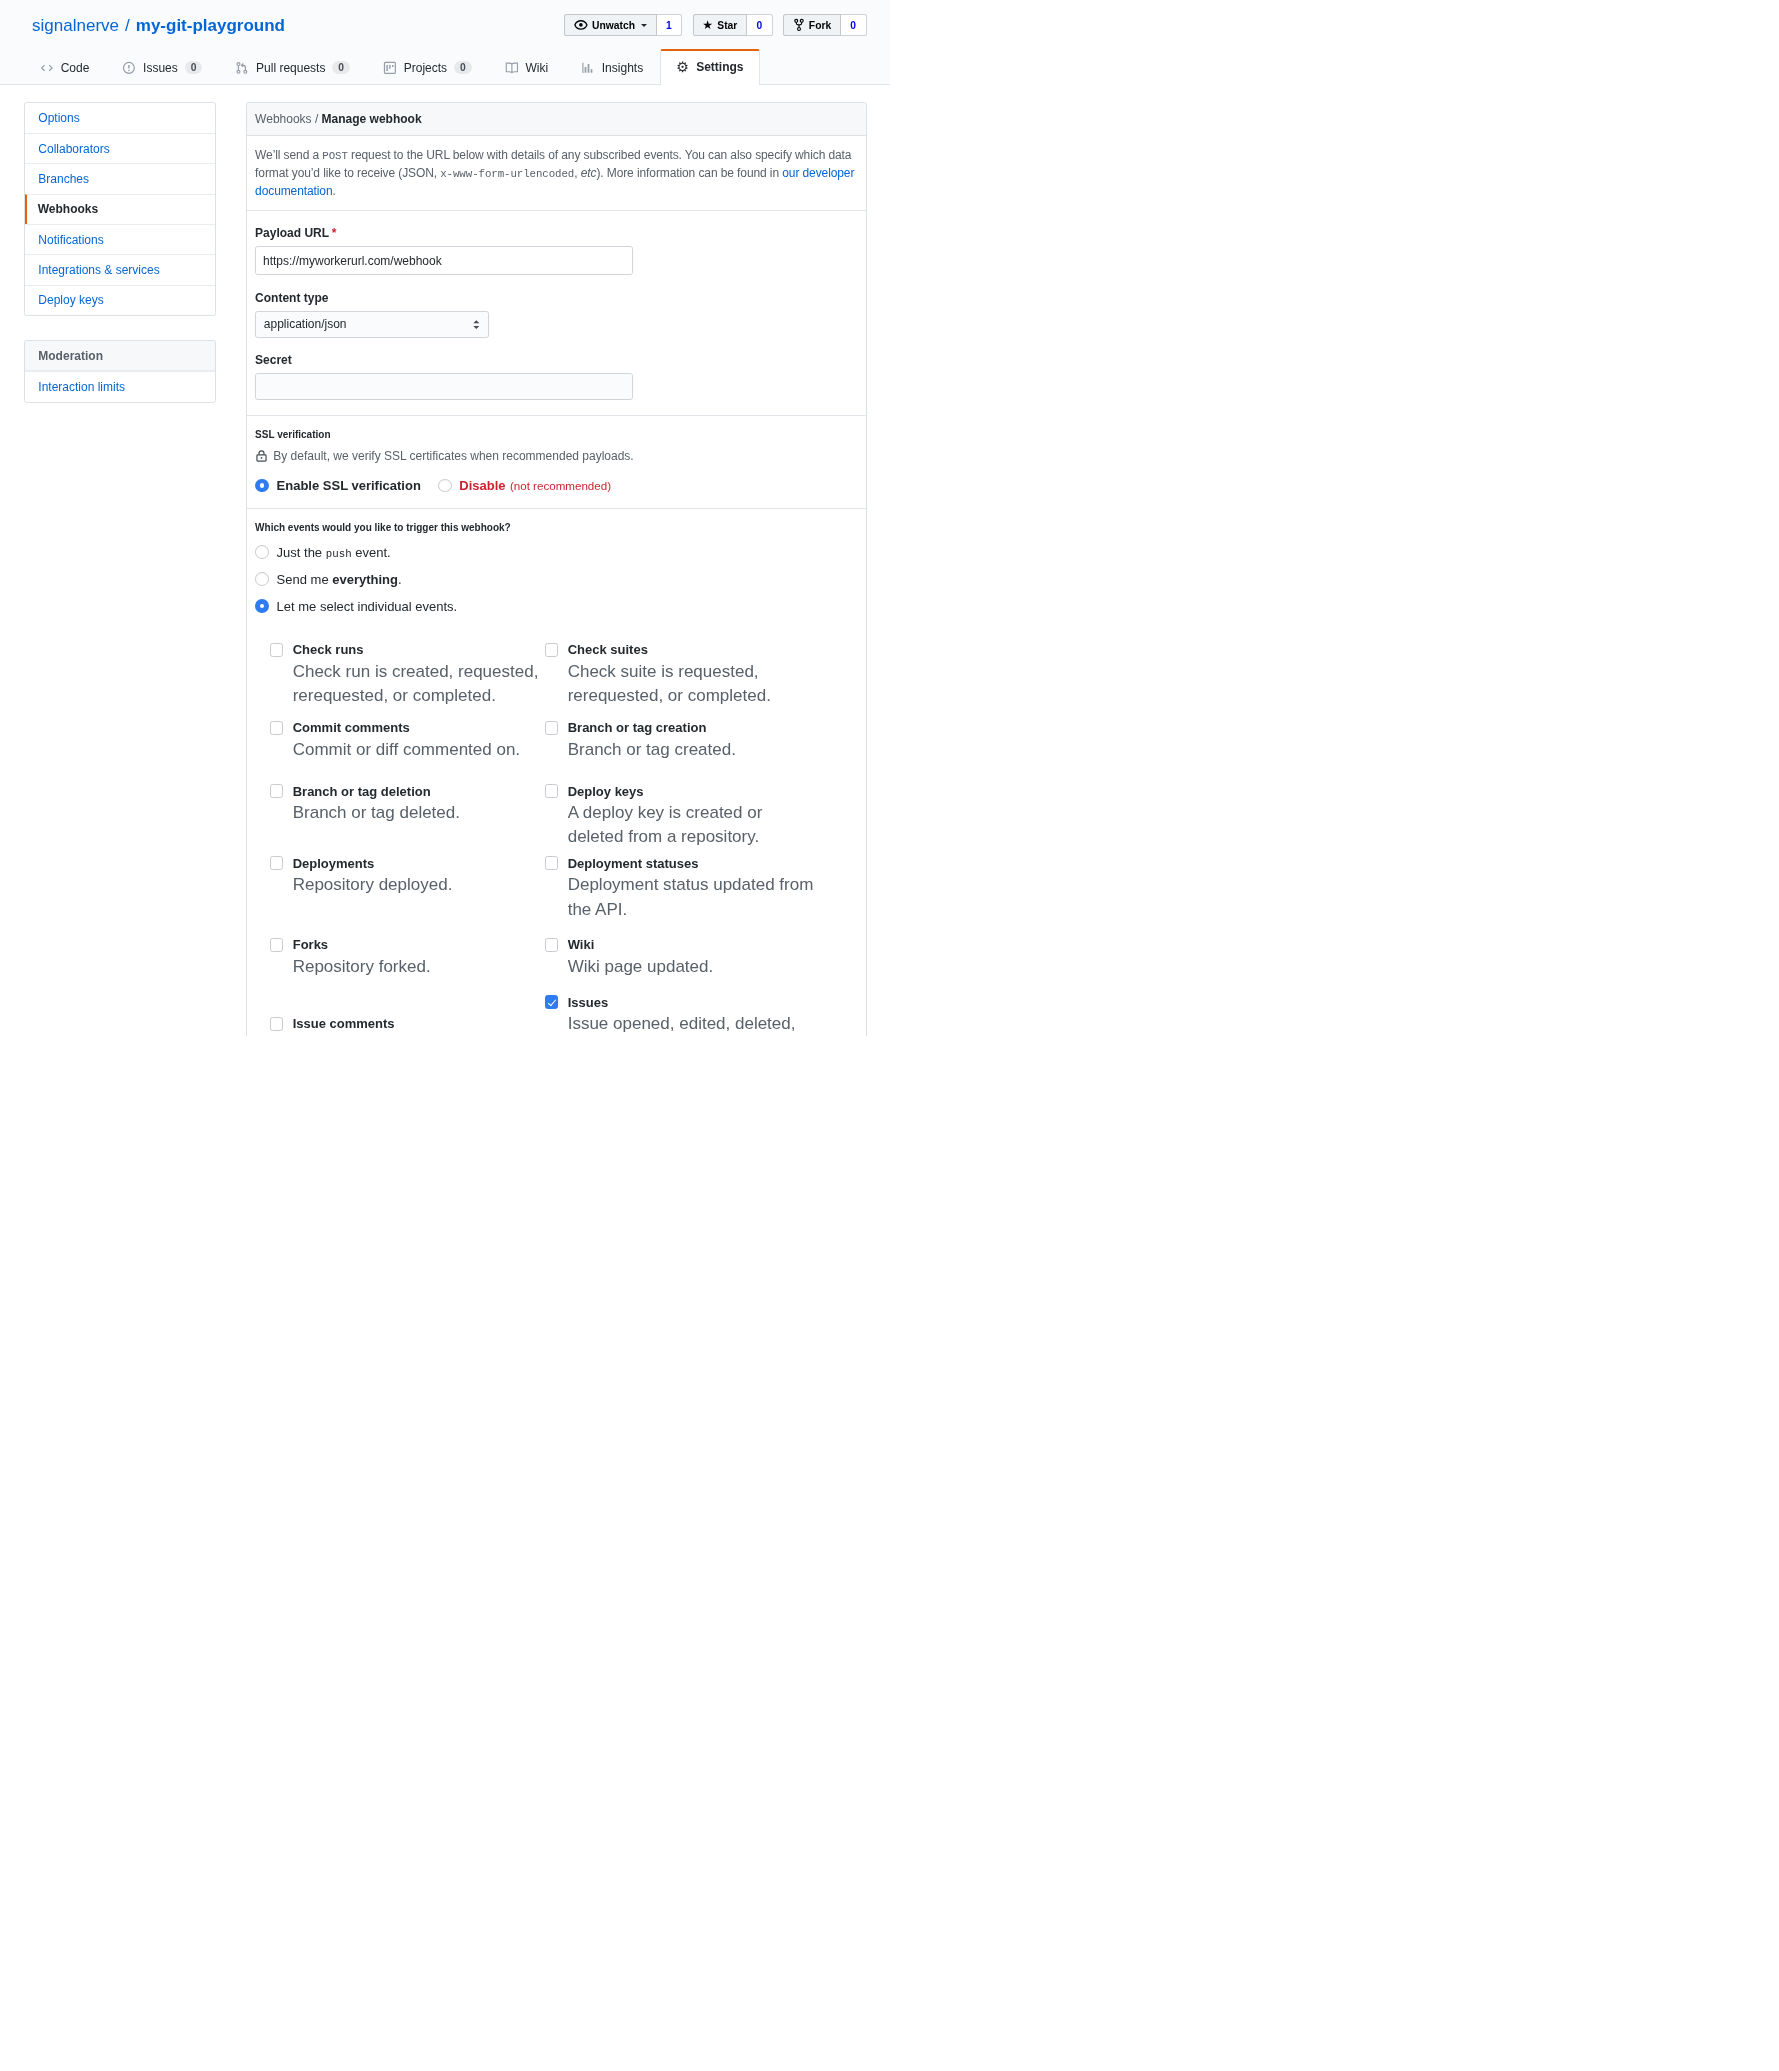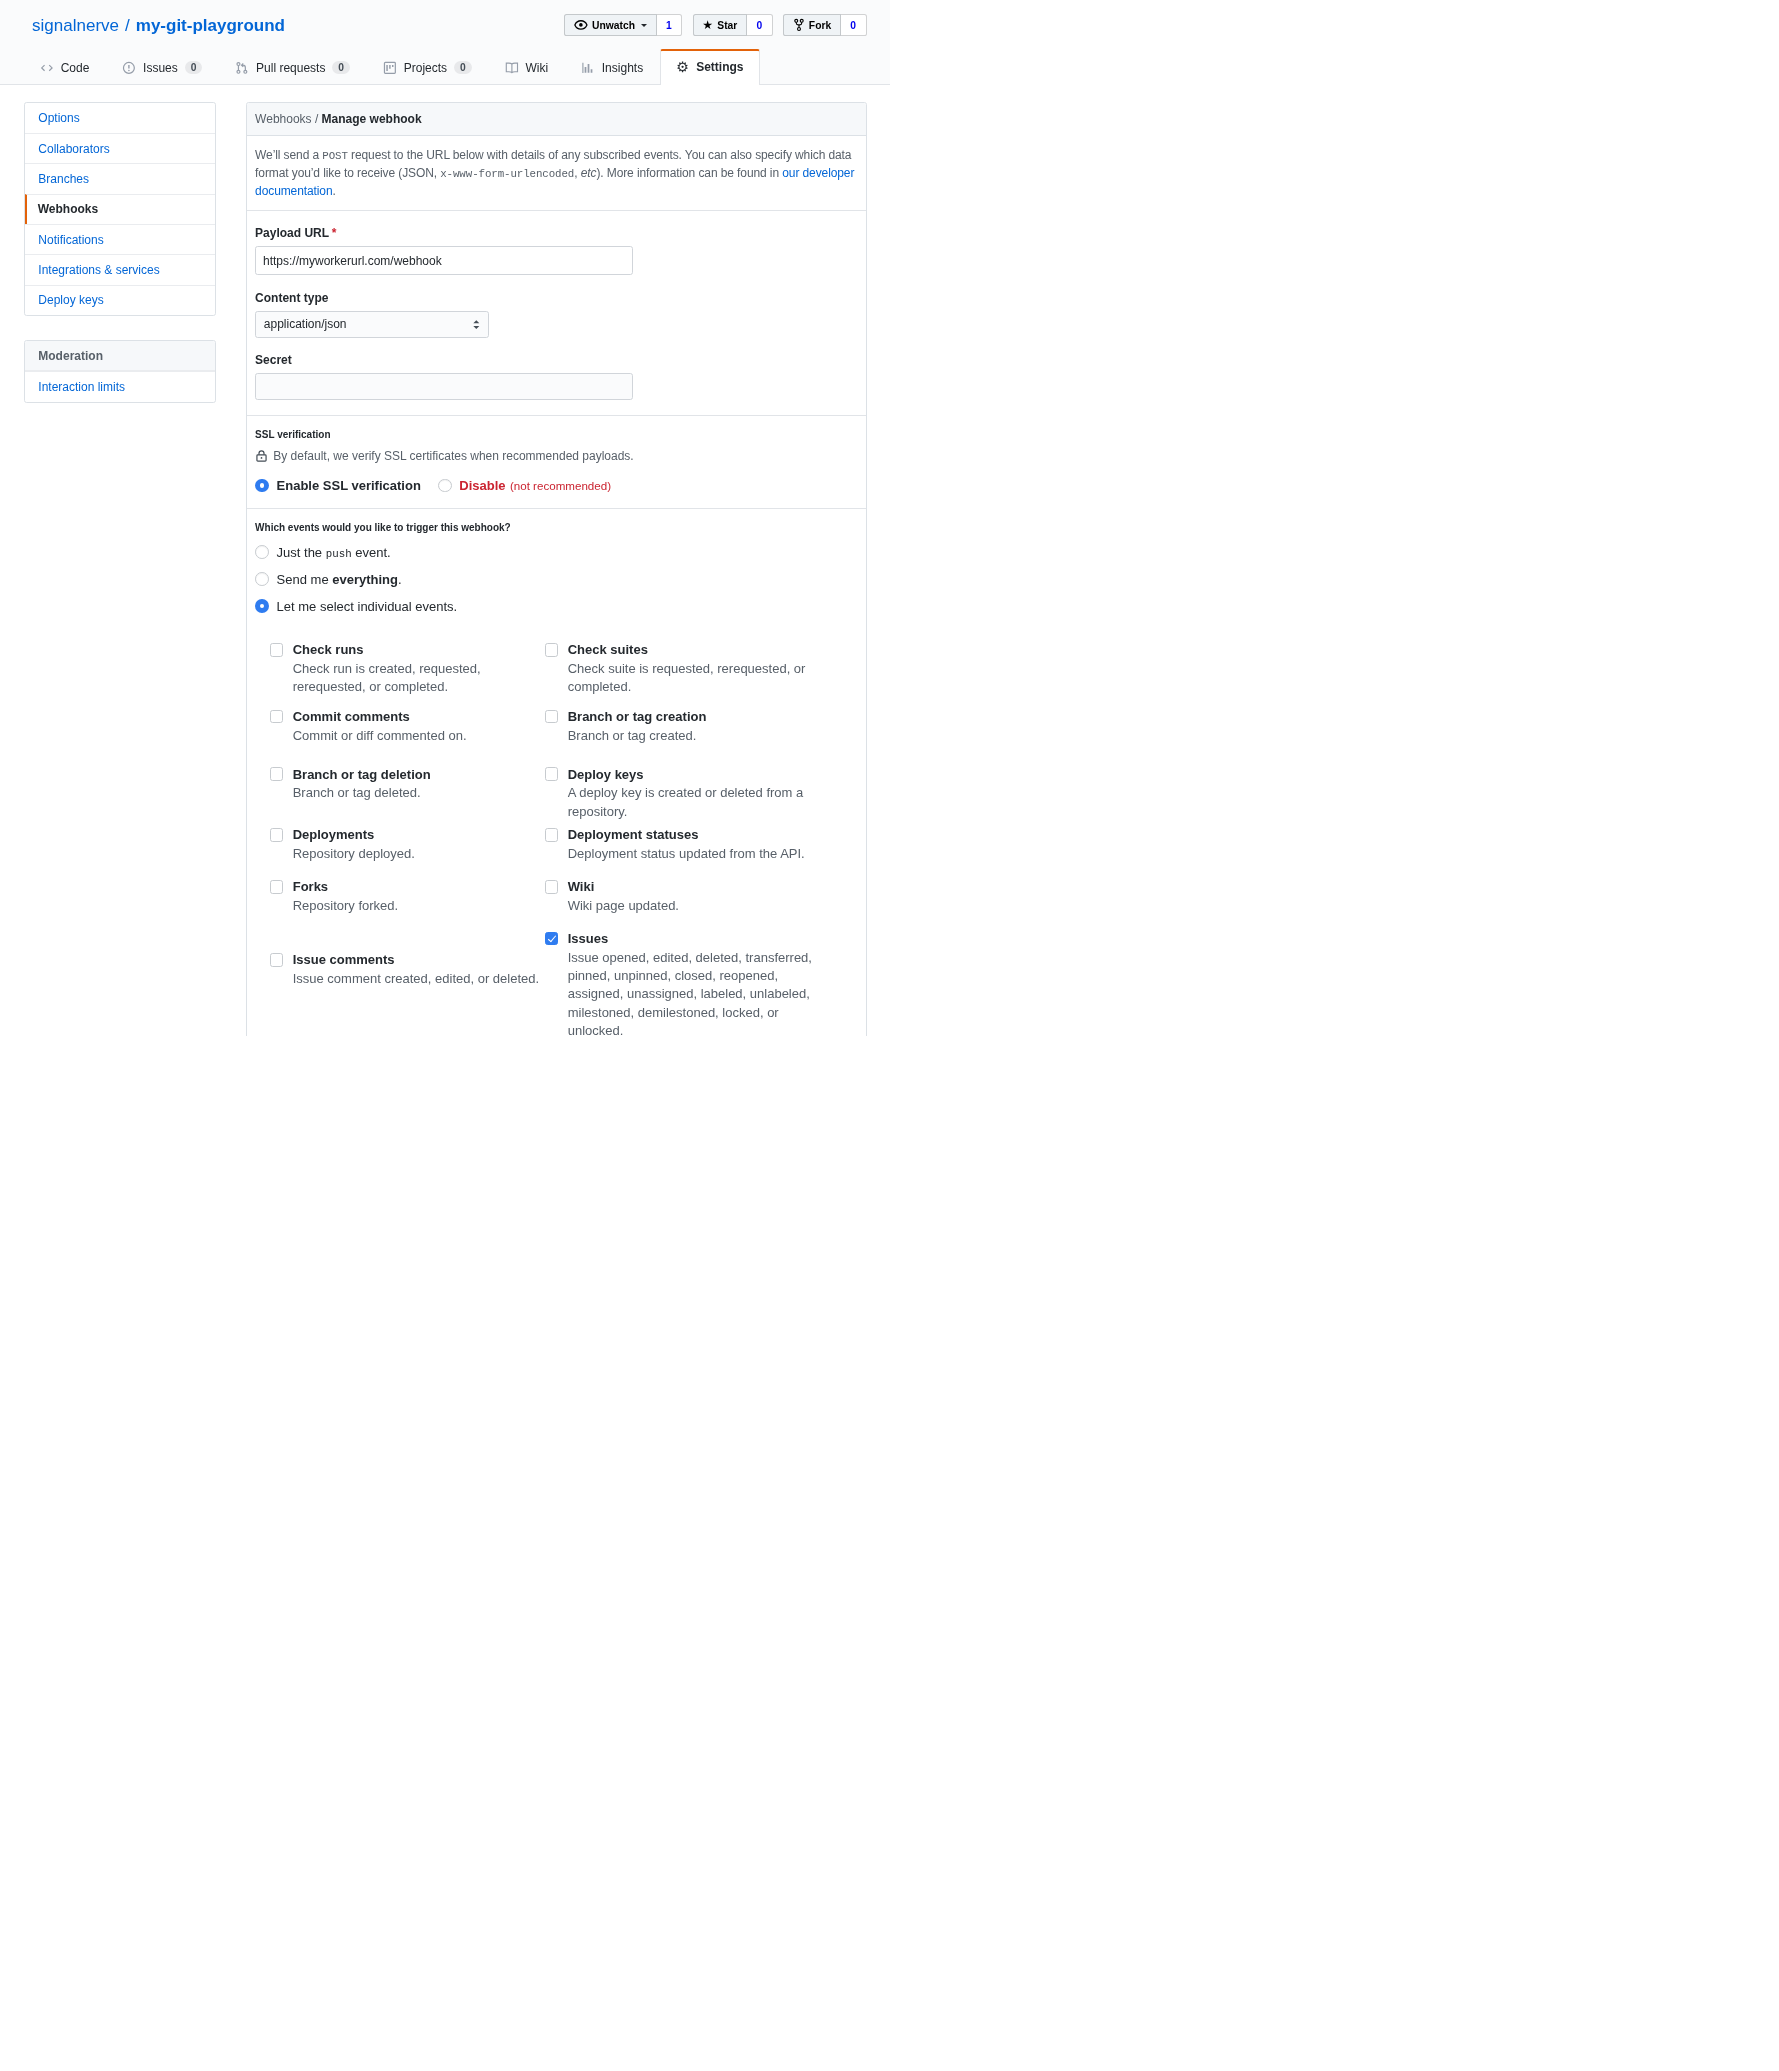--- a/index.html
+++ b/index.html
@@ -119,21 +119,21 @@
   .event-row:nth-child(6) .event-cell.left{padding-top:21.5px;}
   .event-cell{width:275px;position:relative;padding-left:23px;flex:none;}
   .event-cell.right{width:auto;}
   .checkbox{position:absolute;left:0;top:1.7px;width:13.8px;height:13.8px;border:0.9px solid #c7cbcf;
     border-radius:2.6px;background:#fff;cursor:pointer;}
   .event-row:nth-child(6) .event-cell.left .checkbox{top:23px;}
   .checkbox.checked{background:var(--control-blue);border-color:var(--control-blue);}
   .checkbox.checked::after{content:"";position:absolute;left:3.9px;top:1.3px;width:3.4px;height:6.9px;
     border:solid #fff;border-width:0 1.7px 1.7px 0;transform:rotate(40deg);}
   .event-title{font-size:13px;font-weight:700;line-height:17px;display:block;cursor:pointer;}
-  .event-desc{font-size:13px;color:var(--muted);line-height:1.42;max-width:252px;margin-top:1.7px;}
+  .event-desc{font-size:17px;color:var(--muted);line-height:1.42;max-width:252px;margin-top:1.7px;}
 </style>
 </head>
 <body>
 
 <div class="page-head">
   <div class="container head-row">
     <div class="repo-title">
       <span class="icon repo-icon"></span>
       <a href="#" class="repo-owner">signalnerve</a>
       <span class="repo-sep">/</span>

